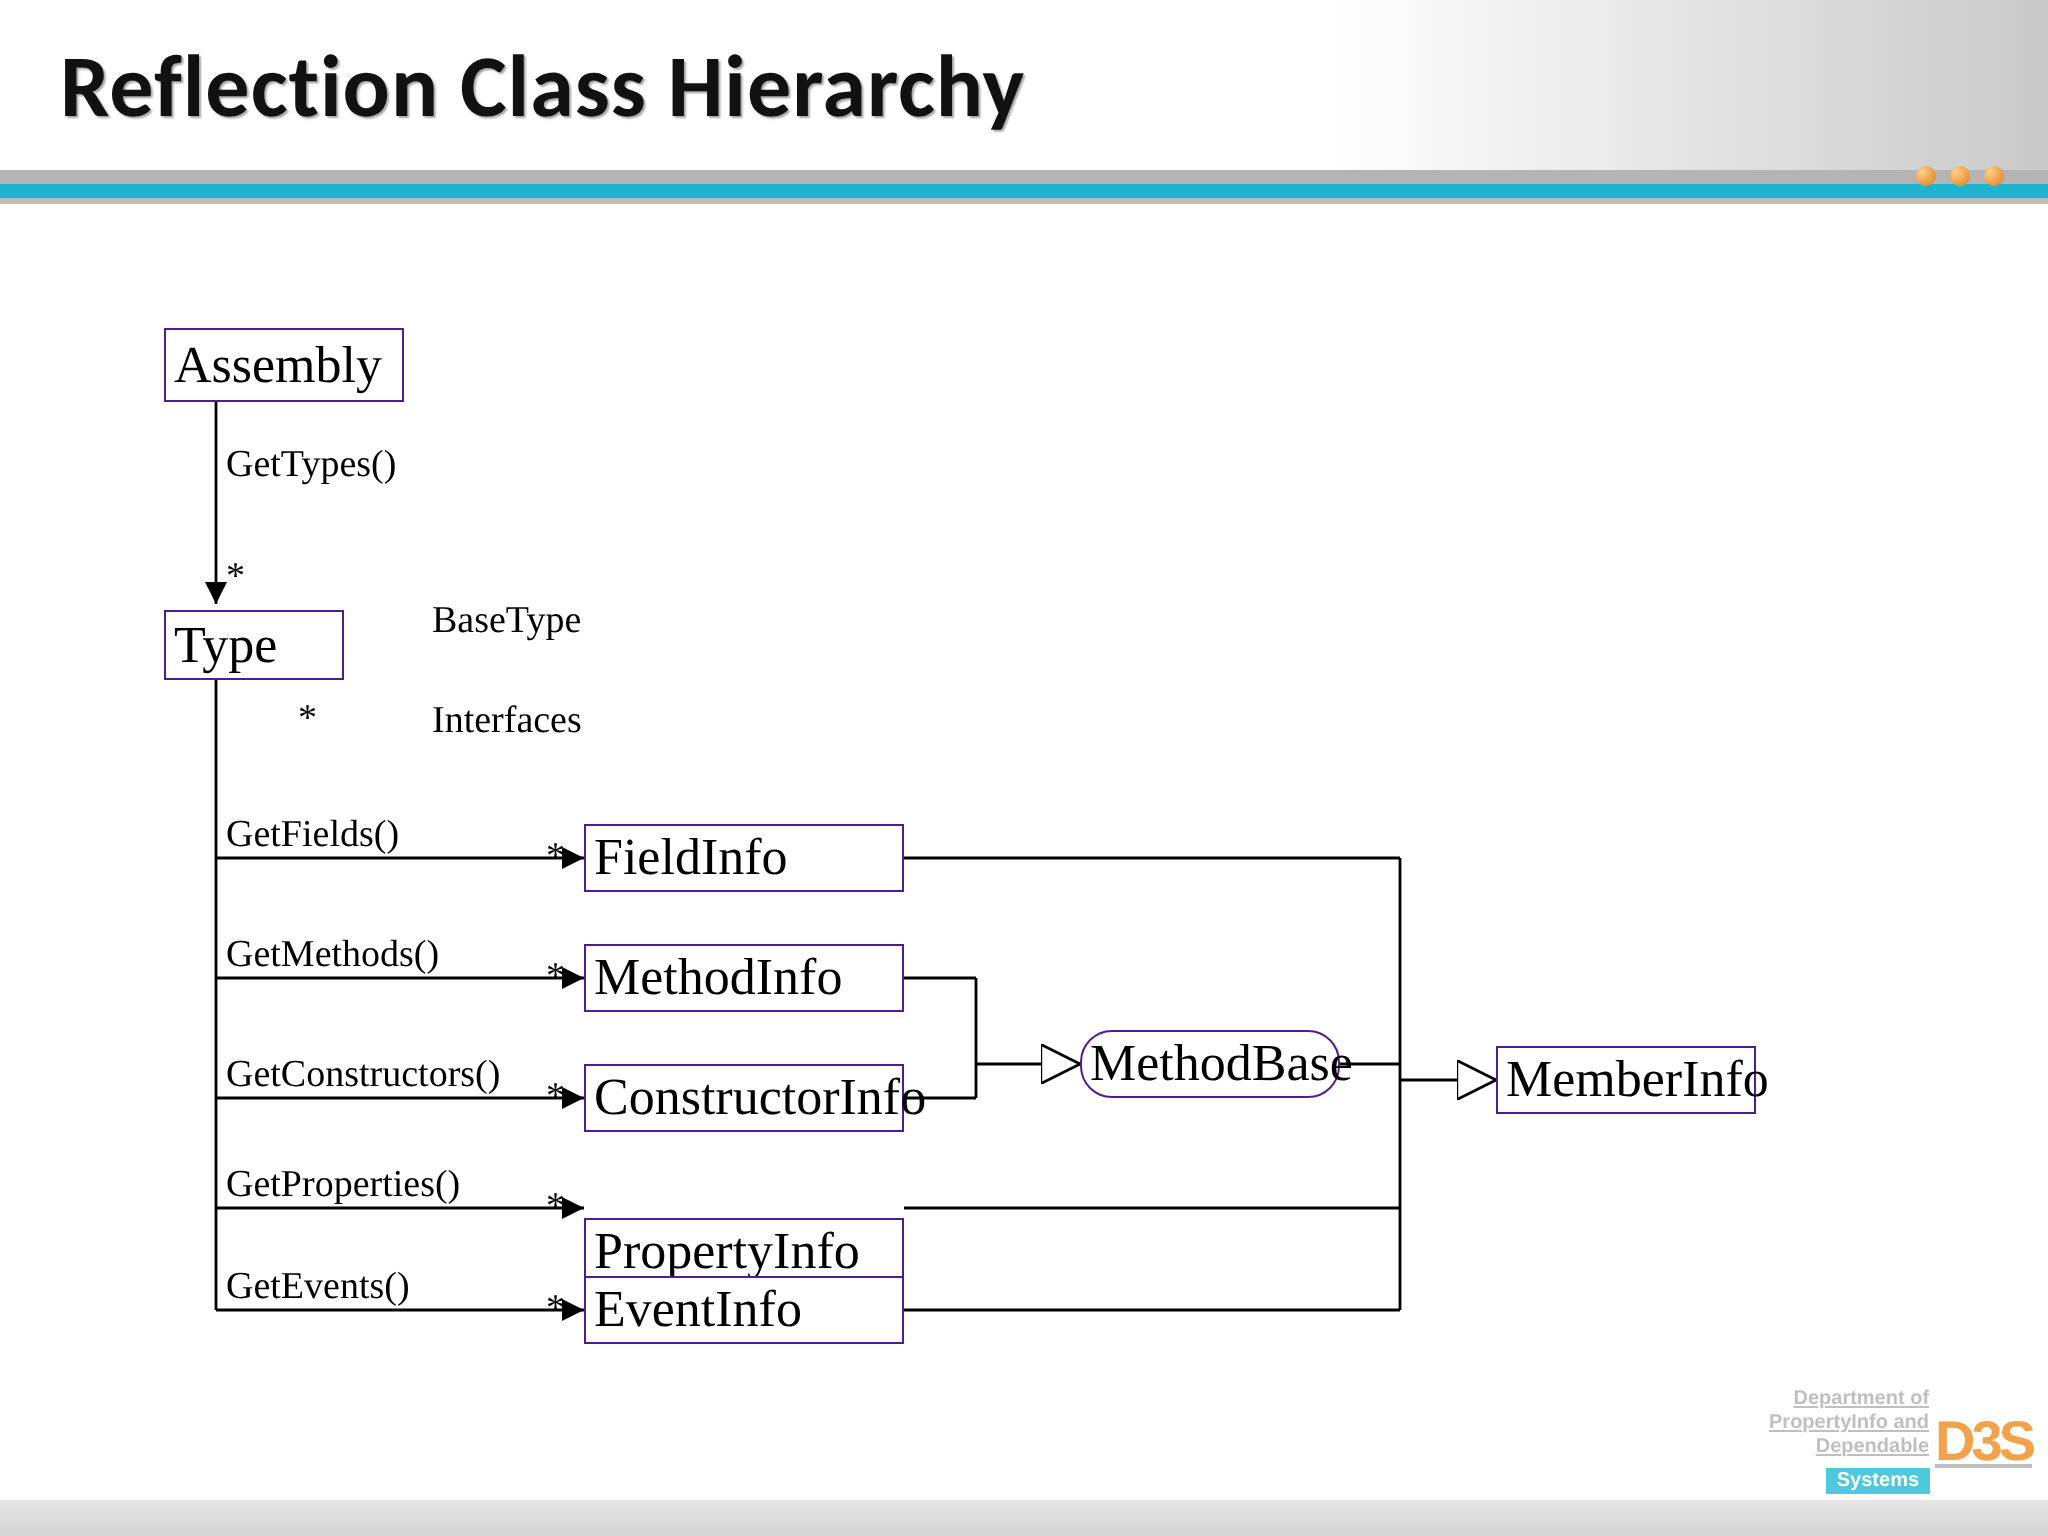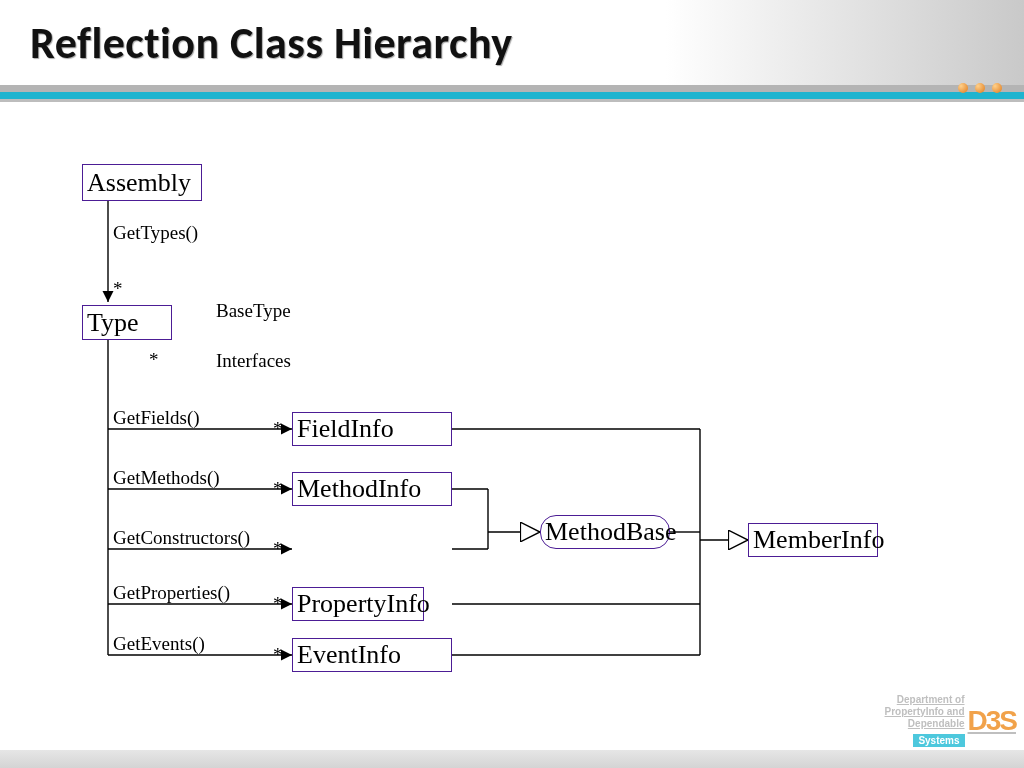--- a/index.html
+++ b/index.html
@@ -189,21 +189,22 @@
     <line x1="700" y1="327" x2="700" y2="553" stroke="#000" stroke-width="1.4"></line>
     <line x1="700" y1="438" x2="748" y2="438" stroke="#000" stroke-width="1.4" marker-end="url(#arrow-hollow)"></line>
   </svg>
 
   <div class="box" style="left:82px; top:62px; width:120px; height:37px;">Assembly</div>
 
   <div class="box" style="left:82px; top:203px; width:90px; height:35px;">Type</div>
 
   <div class="box" style="left:292px; top:310px; width:160px; height:34px;">FieldInfo</div>
   <div class="box" style="left:292px; top:370px; width:160px; height:34px;">MethodInfo</div>
-  <div class="box" style="left:292px; top:485px; width:132px; height:34px;">PropertyInfo</div>
+  <div class="box" style="left:292px; top:430px; width:160px; height:34px;">ConstructorInfo</div>
+  <div class="box" style="left:292px; top:507px; width:160px; height:34px;">PropertyInfo</div>
   <div class="box" style="left:292px; top:536px; width:160px; height:34px;">EventInfo</div>
 
   <div class="box" style="left:540px; top:413px; width:130px; height:34px;border-radius:16px;">MethodBase</div>
 
   <div class="box" style="left:748px; top:421px; width:130px; height:34px;">MemberInfo</div>
 
   <div class="lbl" style="left:113px; top:120px;">GetTypes()</div>
   <div class="star" style="left:113px; top:176px;">*</div>
 
   <div class="lbl" style="left:216px; top:198px;">BaseType</div>

